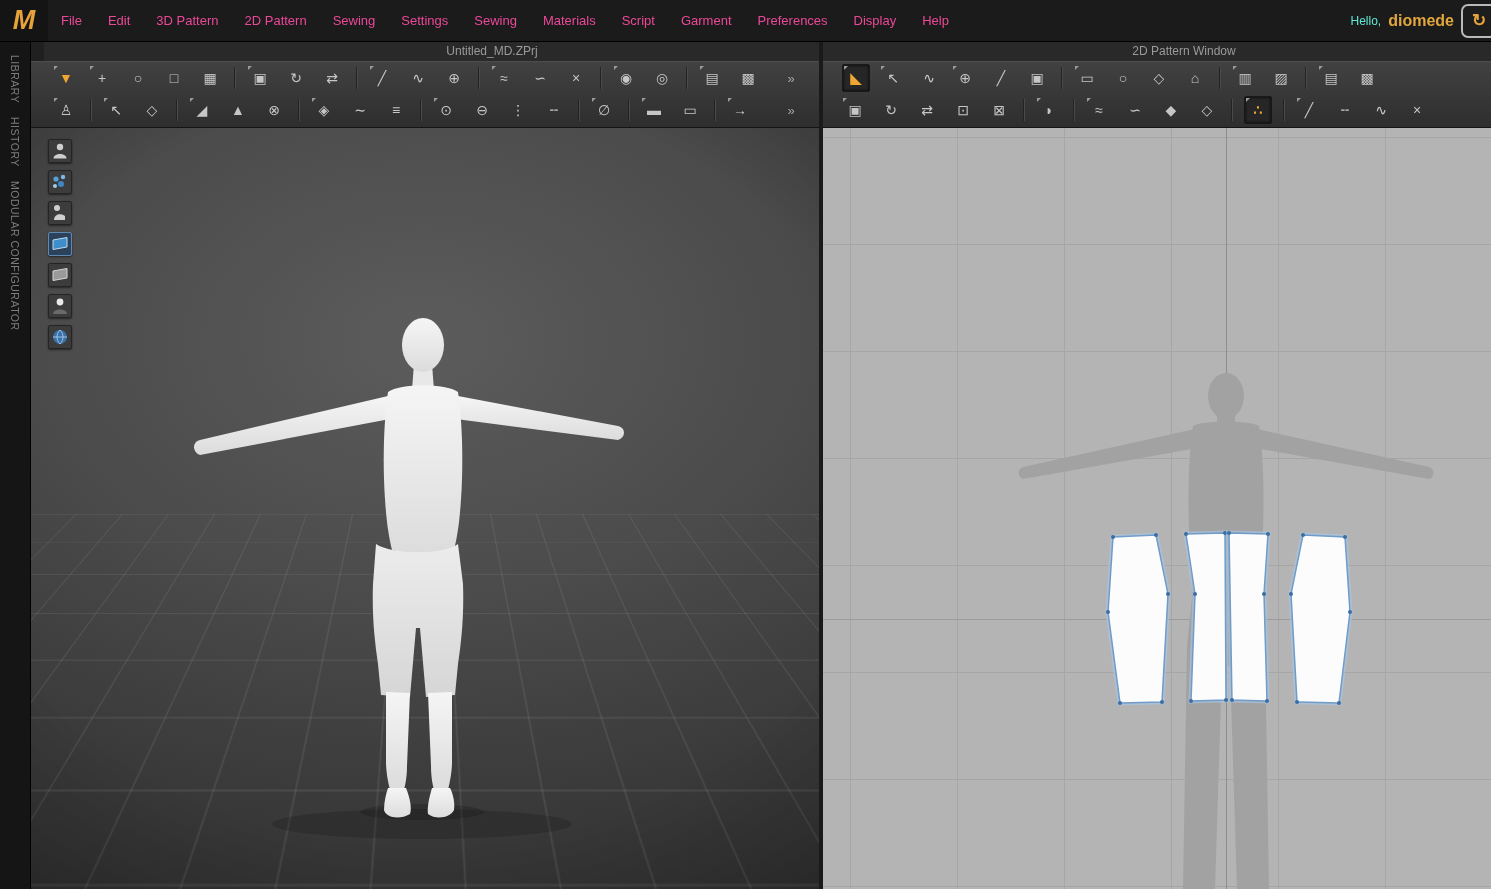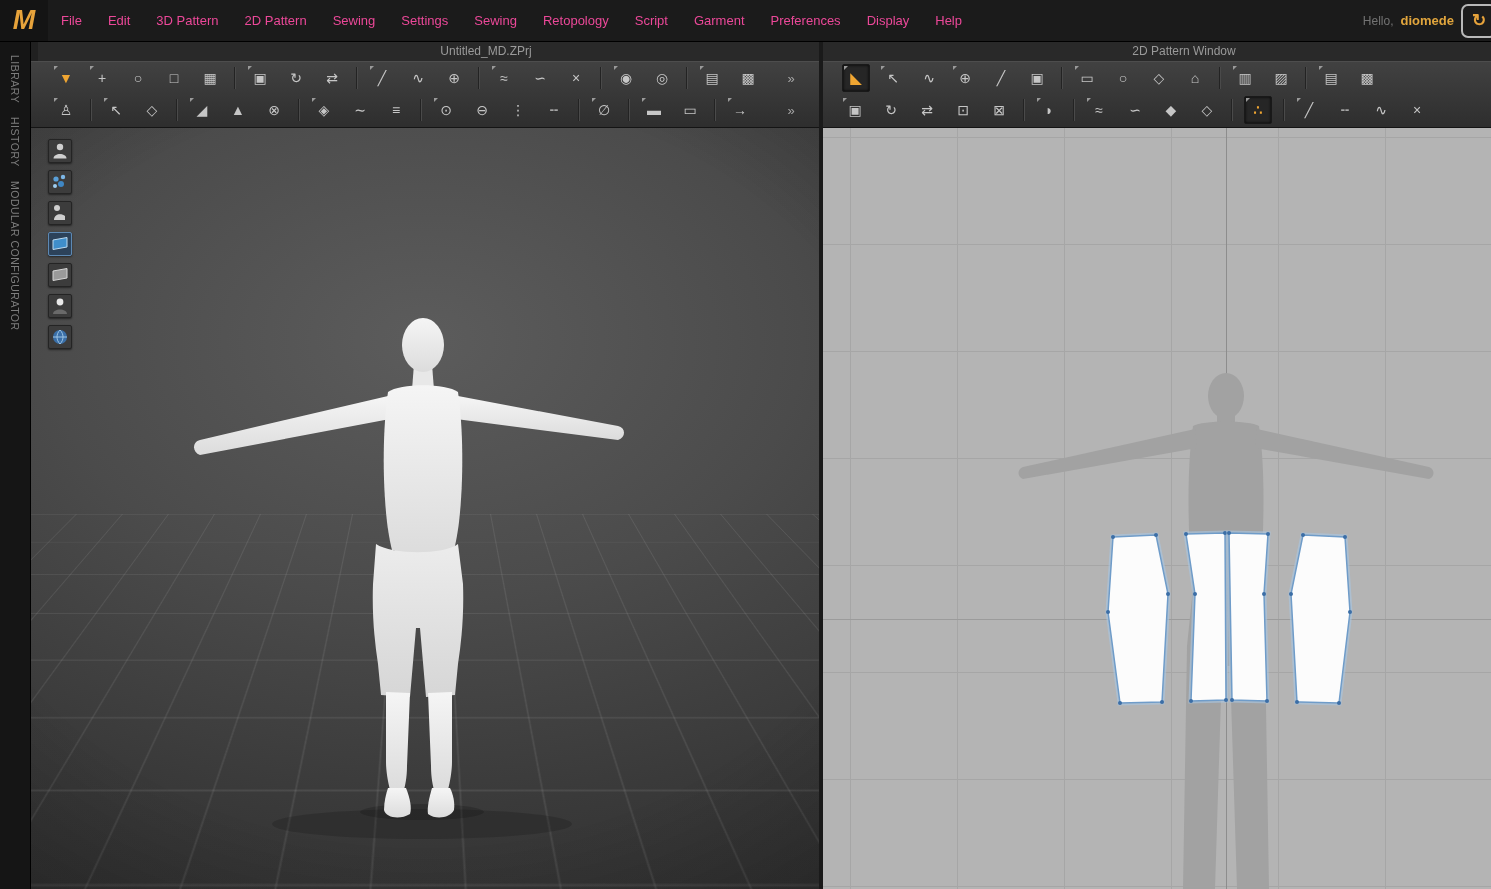--- a/index.html
+++ b/index.html
@@ -7,36 +7,36 @@
        font-family:"Liberation Sans",sans-serif;-webkit-user-select:none;user-select:none;}
 
   
   #menubar{position:absolute;left:0;top:0;width:1491px;height:41px;background:#1b1b1b;
            border-bottom:1px solid #000;display:flex;align-items:center;z-index:30;}
   #logo{width:48px;height:41px;display:flex;align-items:center;justify-content:center;
         color:#e7a33b;font-weight:bold;font-size:27px;font-style:italic;background:#141414;}
   #menu-items{display:flex;align-items:center;height:41px;}
   .menu-item{color:#ec4899;font-size:13px;padding:0 13px;height:41px;line-height:41px;cursor:default;}
   #menu-right{margin-left:auto;display:flex;align-items:center;gap:7px;padding-right:2px;}
-  #greeting{color:#737373;font-size:12px;}
-  #username{color:#e2a63d;font-size:13px;font-weight:bold;}
+  #greeting{color:#5eead4;font-size:12px;}
+  #username{color:#e2a63d;font-size:16px;font-weight:bold;}
   #sync-btn{width:32px;height:30px;border:2px solid #b9b9b9;border-radius:7px;background:#1d1d1d;
             display:flex;align-items:center;justify-content:center;color:#e7a33b;font-size:17px;
             font-weight:bold;margin-right:-8px;}
 
   
   #rail{position:absolute;left:0;top:41px;width:30px;bottom:0;background:#151515;
         border-right:1px solid #000;display:flex;flex-direction:column;align-items:center;z-index:20;}
   .rail-item{writing-mode:vertical-rl;color:#7d7d7d;font-size:10.5px;letter-spacing:.5px;
              margin-top:14px;white-space:nowrap;cursor:default;}
 
   
   .titlebar{position:absolute;top:41px;height:20px;background:#292929;border-bottom:1px solid #1c1c1c;
             color:#9a9a9a;font-size:12px;text-align:center;line-height:20px;z-index:10;}
-  #title3d{left:38px;width:896px;}
+  #title3d{left:44px;width:896px;}
   #title2d{left:780px;width:808px;}
   #popout{position:absolute;right:9px;top:4px;width:12px;height:12px;opacity:.75;}
 
   
   .toolbar{position:absolute;top:61px;height:65px;background:linear-gradient(#414141,#2e2e2e);
            border-bottom:1px solid #141414;border-top:1px solid #4d4d4d;z-index:10;}
   #tb3d{left:30px;width:789px;}
   #tb2d{left:823px;width:668px;}
   .trow{display:flex;align-items:center;height:32px;padding-left:18px;padding-right:6px;}
   #tb2d .trow{padding-left:14px;}
@@ -89,21 +89,21 @@
       <span>M</span>
     </div>
     <div id="menu-items">
         <div class="menu-item">File</div>
         <div class="menu-item">Edit</div>
         <div class="menu-item">3D Pattern</div>
         <div class="menu-item">2D Pattern</div>
         <div class="menu-item">Sewing</div>
         <div class="menu-item">Settings</div>
         <div class="menu-item">Sewing</div>
-        <div class="menu-item">Retopology</div>
+        <div class="menu-item">Materials</div>
         <div class="menu-item">Script</div>
         <div class="menu-item">Garment</div>
         <div class="menu-item">Preferences</div>
         <div class="menu-item">Display</div>
         <div class="menu-item">Help</div>
       </div>
     <div id="menu-right">
       <span id="greeting">Hello,</span>
       <span id="username">diomede</span>
       <div id="sync-btn">↻</div>

